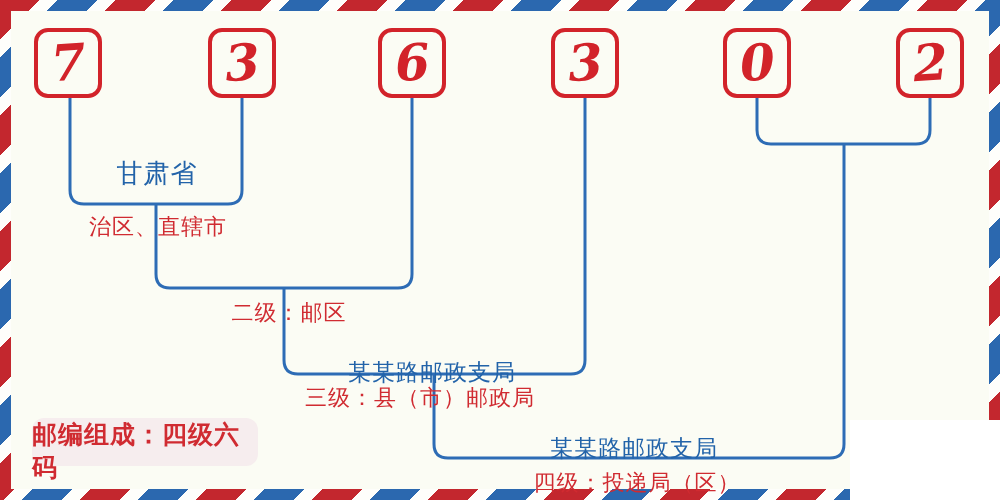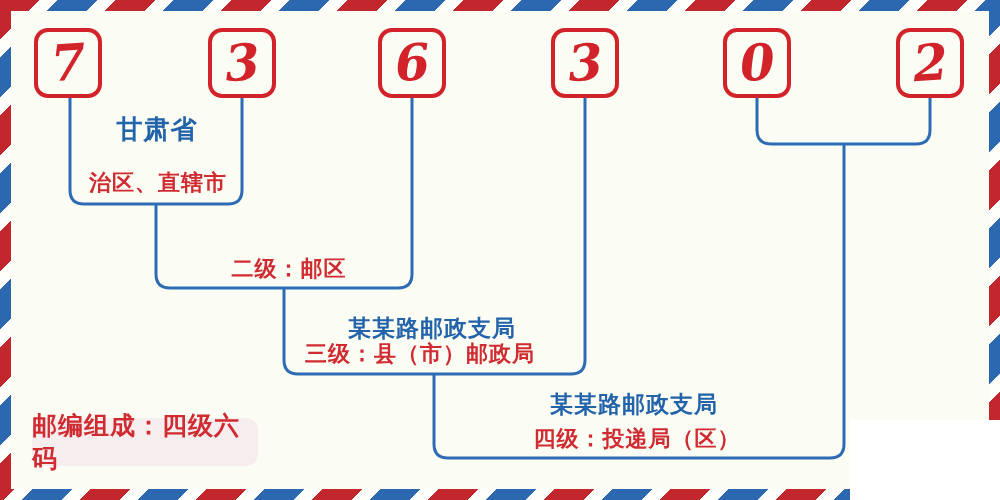--- a/index.html
+++ b/index.html
@@ -29,29 +29,29 @@
   }
   .digit{
     font-family:"DejaVu Serif","Liberation Serif",serif;
     font-style:italic;font-weight:bold;
     font-size:50px;line-height:1;color:#d2232a;
     transform:rotate(-4deg);
   }
   .lbl{
     position:absolute;z-index:3;white-space:nowrap;
     transform:translateX(-50%);
-    font-weight:bold;letter-spacing:1px;
+    font-weight:normal;letter-spacing:1px;margin-top:44px;
   }
   .lbl.blue{color:#2263a9;font-size:23px;}
   .lbl.blue.big{font-size:26px;}
   .lbl.red{color:#d02b31;font-size:22px;}
   .footer-box{
     position:absolute;left:32px;top:418px;width:226px;height:48px;
     background:#f6edee;border-radius:12px;z-index:3;
-    display:flex;align-items:center;justify-content:center;
+    display:flex;align-items:flex-start;justify-content:center;
   }
   .footer-box .txt{
     color:#d02b31;font-weight:bold;font-size:25px;letter-spacing:1px;
     font-family:"DejaVu Serif","Liberation Serif",serif;
   }
   .white-patch{
     position:absolute;left:850px;top:420px;width:150px;height:80px;
     background:#ffffff;z-index:4;
   }
 </style>

